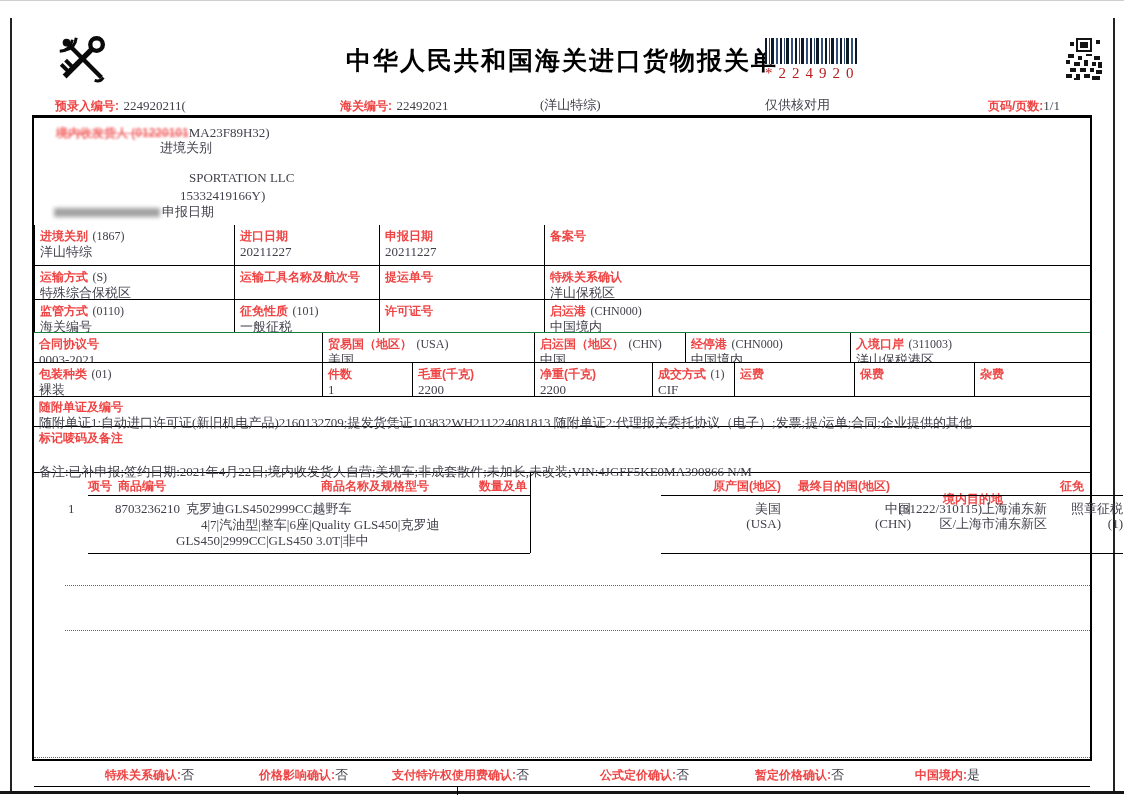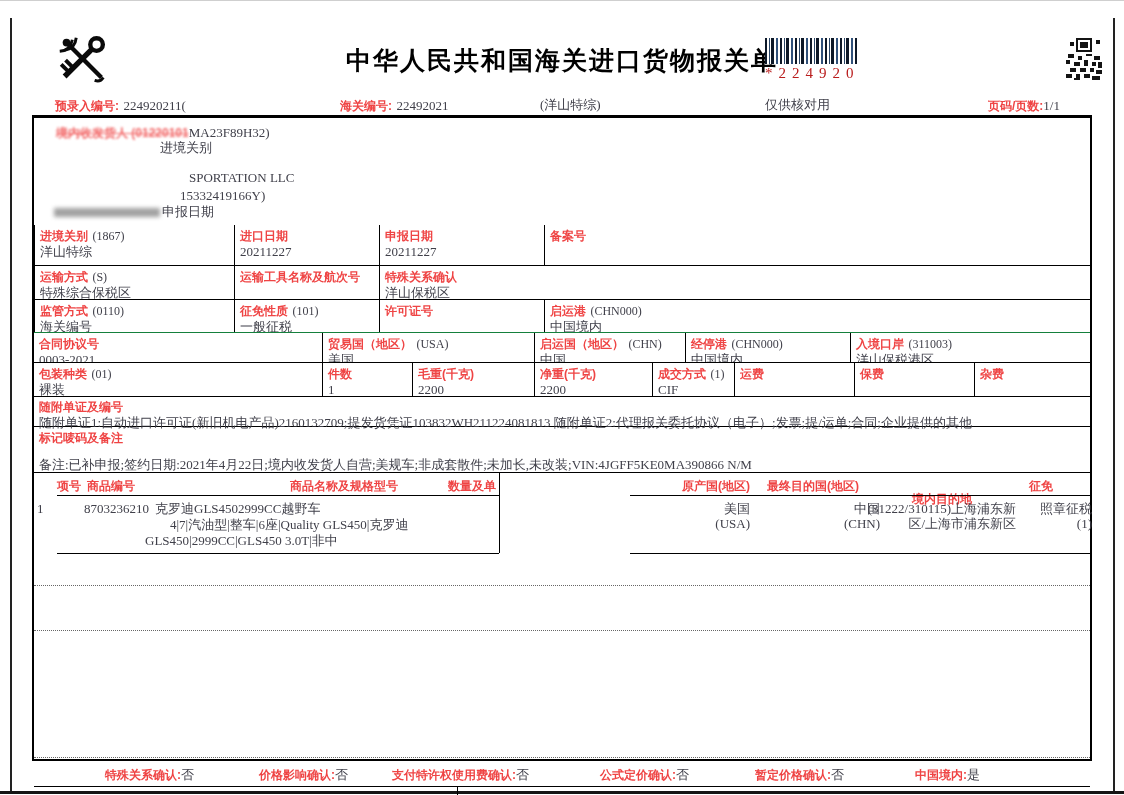--- a/index.html
+++ b/index.html
@@ -39,21 +39,21 @@
   .valline{line-height:15px;white-space:nowrap;}
 
   .top-block{display:flex;border-bottom:1px solid #15803d;flex-direction:column;}
   .party-panel{position:relative;width:306px;box-sizing:border-box;}
   .right-grid{flex:1;}
   .right-grid .row:last-child{border-bottom:none;}
   .pline{position:absolute;white-space:nowrap;}
   .smudged{filter:blur(1.2px);text-decoration:line-through;opacity:.8;}
   .smudge-bar{position:absolute;height:9px;background:#555;filter:blur(2px);opacity:.55;}
 
-  .goods{position:relative;height:284px;border-bottom:none;}
+  .goods{position:relative;height:284px;border-bottom:none;margin-left:31px;}
   .gh{position:absolute;white-space:nowrap;}
   .gline{position:absolute;background:#000;height:1px;}
   .gdotted{position:absolute;left:0;right:0;border-top:1px dotted #666;}
   .gvline{position:absolute;width:1px;background:#000;}
   .gtext{position:absolute;white-space:nowrap;line-height:15px;}
   .gblock{position:absolute;text-align:right;line-height:15px;}
 
   .confirm-band{position:relative;height:30px;border-top:1px dotted #666;border-bottom:1px solid #000;box-sizing:border-box;}
   .confirm-item{position:absolute;top:7px;white-space:nowrap;}
 
@@ -160,20 +160,24 @@
         </div>
         <div class="row" style="height:34px">
           <div class="cell" style="width:200px;border-left:1px solid #000">
             <div class="lblline"><span class="lbl">运输方式</span> <span class="code">(S)</span></div>
             <div class="valline val">特殊综合保税区</div>
           </div>
           <div class="cell" style="width:145px">
             <div class="lblline"><span class="lbl">运输工具名称及航次号</span></div>
             <div class="valline val"></div>
           </div>
+          <div class="cell" style="width:165px">
+            <div class="lblline"><span class="lbl">提运单号</span></div>
+            <div class="valline val"></div>
+          </div>
           <div class="cell" style="flex:1">
             <div class="lblline"><span class="lbl">特殊关系确认</span></div>
             <div class="valline val">洋山保税区</div>
           </div>
         </div>
         <div class="row" style="height:32px;border-bottom:none">
           <div class="cell" style="width:200px;border-left:1px solid #000">
             <div class="lblline"><span class="lbl">监管方式</span> <span class="code">(0110)</span></div>
             <div class="valline val">海关编号</div>
           </div>
@@ -254,21 +258,21 @@
     <div class="row" style="height:30px;display:block">
       <div class="cell" style="padding:1px 5px">
         <div class="lblline"><span class="lbl">随附单证及编号</span></div>
         <div class="valline val">随附单证1:自动进口许可证(新旧机电产品)2160132709;提发货凭证103832WH211224081813 随附单证2:代理报关委托协议（电子）;发票;提/运单;合同;企业提供的其他</div>
       </div>
     </div>
 
     <div class="row" style="height:46px;display:block">
       <div class="cell" style="padding:2px 5px">
         <div class="lblline"><span class="lbl">标记唛码及备注</span></div>
-        <div class="valline val" style="margin-top:11px">备注:已补申报;签约日期:2021年4月22日;境内收发货人自营;美规车;非成套散件;未加长,未改装;VIN:4JGFF5KE0MA390866 N/M</div>
+        <div class="valline val" style="margin-top:18px">备注:已补申报;签约日期:2021年4月22日;境内收发货人自营;美规车;非成套散件;未加长,未改装;VIN:4JGFF5KE0MA390866 N/M</div>
       </div>
     </div>
 
     <div class="goods">
       <span class="gh lbl" style="left:23px;top:5px">项号</span>
       <span class="gh lbl" style="left:53px;top:5px">商品编号</span>
       <span class="gh lbl" style="left:190px;top:5px;width:240px;text-align:center">商品名称及规格型号</span>
       <span class="gh lbl" style="left:380px;top:5px;width:82px;text-align:right">数量及单</span>
       <span class="gh lbl" style="left:648px;top:5px">原产国(地区)</span>
       <span class="gh lbl" style="left:733px;top:5px">最终目的国(地区)</span>

